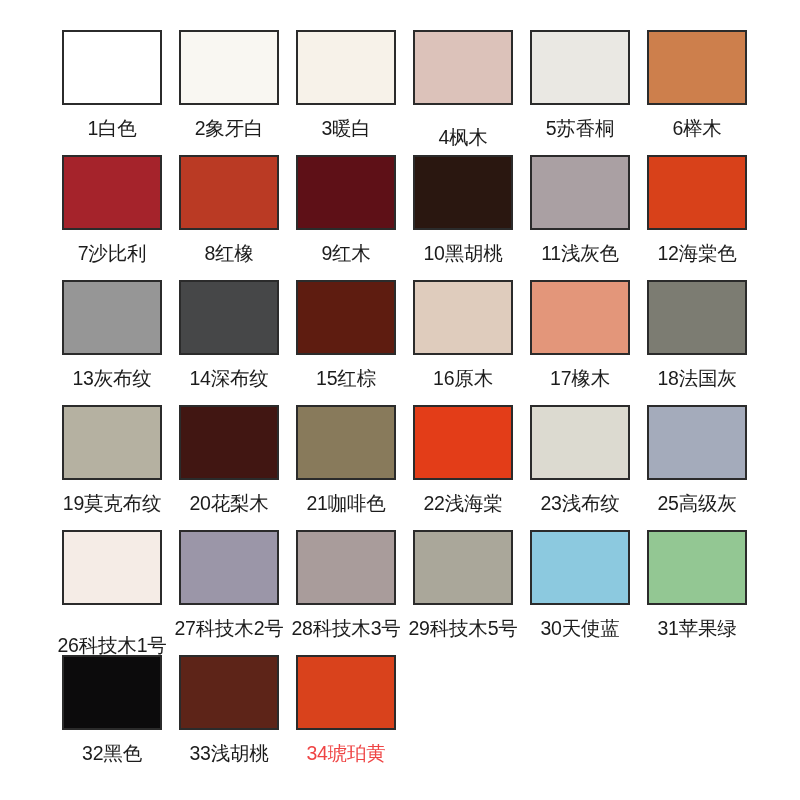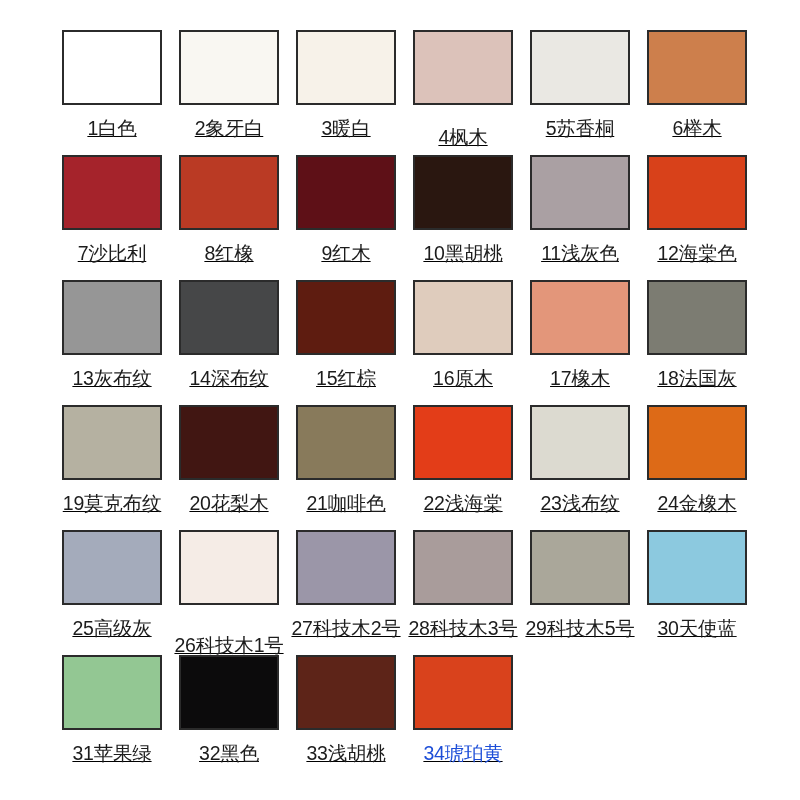--- a/index.html
+++ b/index.html
@@ -15,21 +15,20 @@
     font-family: "Liberation Sans", "DejaVu Sans", sans-serif;
     -webkit-font-smoothing: antialiased;
   }
 
   #swatch-board {
     box-sizing: border-box;
     width: 756px;
     height: 800px;
     padding: 30px 62px 0 62px;
     background: #ffffff;
-    text-decoration: underline;
   }
 
   .swatch-grid {
     display: grid;
     grid-template-columns: repeat(6, 100px);
     column-gap: 17px;
     row-gap: 0px;
     align-content: start;
     justify-content: start;
   }
@@ -152,24 +151,20 @@
       </div>
       <div class="swatch-cell">
         <div class="swatch-chip" style="background: rgb(227, 61, 24); border-color: rgb(43, 43, 43);"></div>
         <div class="swatch-label" style="color: rgb(28, 28, 28);">22浅海棠</div>
       </div>
       <div class="swatch-cell">
         <div class="swatch-chip" style="background: rgb(220, 218, 208); border-color: rgb(43, 43, 43);"></div>
         <div class="swatch-label" style="color: rgb(28, 28, 28);">23浅布纹</div>
       </div>
       <div class="swatch-cell">
-        <div class="swatch-chip" style="background: rgb(221, 106, 23); border-color: rgb(43, 43, 43);"></div>
-        <div class="swatch-label" style="color: rgb(28, 28, 28);">24金橡木</div>
-      </div>
-      <div class="swatch-cell">
         <div class="swatch-chip" style="background: rgb(164, 171, 187); border-color: rgb(43, 43, 43);"></div>
         <div class="swatch-label" style="color: rgb(28, 28, 28);">25高级灰</div>
       </div>
       <div class="swatch-cell">
         <div class="swatch-chip" style="background: rgb(245, 236, 230); border-color: rgb(43, 43, 43);"></div>
         <div class="swatch-label" style="color: rgb(28, 28, 28); margin-top: 28px;">26科技木1号</div>
       </div>
       <div class="swatch-cell">
         <div class="swatch-chip" style="background: rgb(155, 150, 168); border-color: rgb(43, 43, 43);"></div>
         <div class="swatch-label" style="color: rgb(28, 28, 28);">27科技木2号</div>
@@ -193,16 +188,16 @@
       <div class="swatch-cell">
         <div class="swatch-chip" style="background: rgb(12, 11, 12); border-color: rgb(43, 43, 43);"></div>
         <div class="swatch-label" style="color: rgb(28, 28, 28);">32黑色</div>
       </div>
       <div class="swatch-cell">
         <div class="swatch-chip" style="background: rgb(93, 36, 24); border-color: rgb(43, 43, 43);"></div>
         <div class="swatch-label" style="color: rgb(28, 28, 28);">33浅胡桃</div>
       </div>
       <div class="swatch-cell">
         <div class="swatch-chip" style="background: rgb(217, 66, 28); border-color: rgb(43, 43, 43);"></div>
-        <div class="swatch-label" style="color: #1d4ed8;">34琥珀黄</div>
+        <div class="swatch-label" style="color: #ef4444;">34琥珀黄</div>
       </div>
     </div>
 </div>
 
 </body></html>

